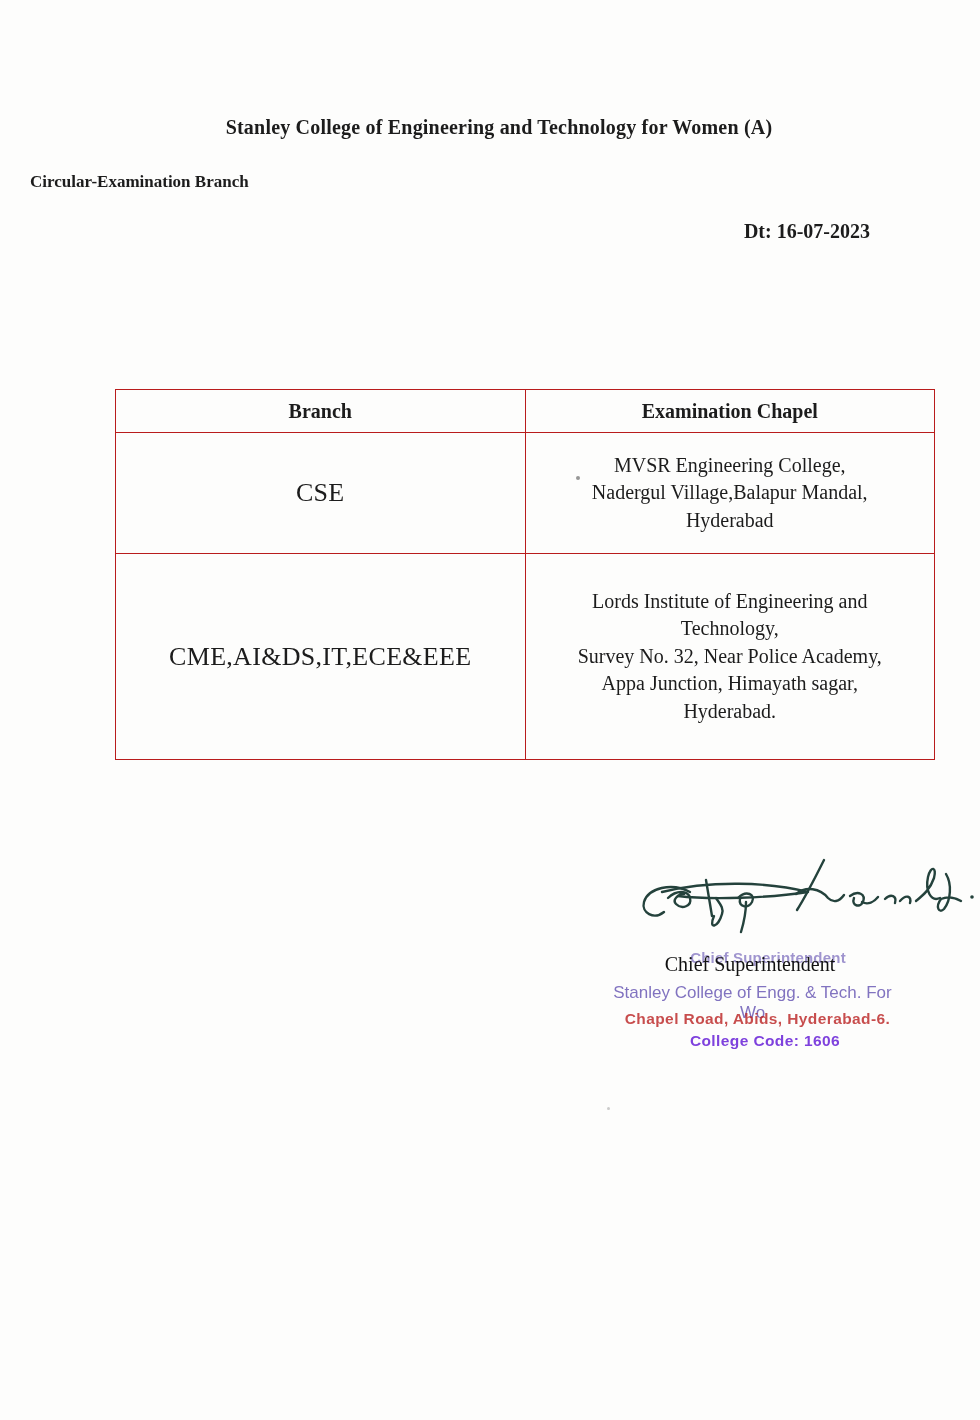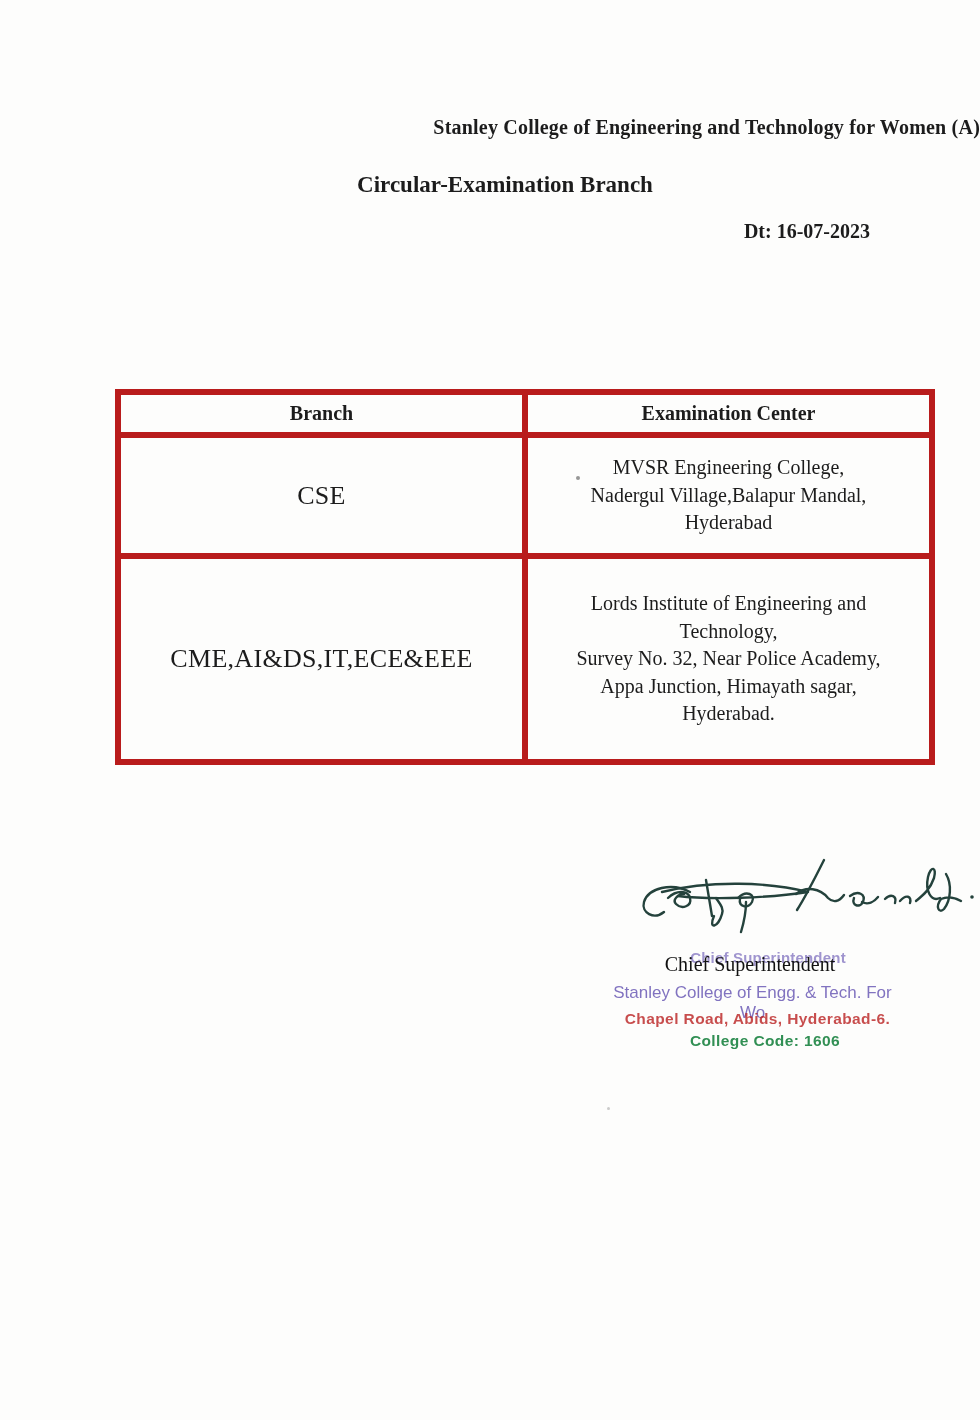--- a/index.html
+++ b/index.html
@@ -10,31 +10,31 @@
     height: 1420px;
     margin: 0 auto;
     background: #fdfdfc;
     overflow: hidden;
     font-family: "Liberation Serif", serif;
     color: #1c1c1c;
   }
   .doc-title {
     position: absolute;
     top: 116px; left: 0; right: 0;
-    text-align: right;
+    text-align: center;
     font-size: 20px;
     font-weight: bold;
     letter-spacing: 0.2px;
     padding-left: 18px;
   }
   .doc-subtitle {
     position: absolute;
     top: 172px; left: 30px; right: 0;
-    text-align: center;
-    font-size: 23px;
+    text-align: left;
+    font-size: 17px;
     font-weight: bold;
   }
   .doc-date {
     position: absolute;
     top: 220px; right: 110px;
     font-size: 20px;
     font-weight: bold;
   }
   .intro {
     position: absolute;
@@ -45,21 +45,21 @@
     white-space: pre-line;
   }
   table.centers {
     position: absolute;
     top: 389px; left: 115px;
     width: 820px;
     border-collapse: collapse;
     table-layout: fixed;
   }
   table.centers th, table.centers td {
-    border: 6px solid #b91c1c;
+    border: 1px solid #b91c1c;
     text-align: center;
     vertical-align: middle;
     padding: 4px 10px;
   }
   table.centers th {
     height: 43px;
     font-size: 20px;
     font-weight: bold;
   }
   td.branch {
@@ -153,21 +153,21 @@
 
   <div class="doc-subtitle">Circular-Examination Branch</div>
 
   <div class="doc-date">Dt: 16-07-2023</div>
 
 
   <table class="centers">
     <thead>
       <tr>
         <th>Branch</th>
-        <th>Examination Center</th>
+        <th>Examination Chapel</th>
       </tr>
     </thead>
     <tbody>
       <tr class="row-1">
         <td class="branch">CSE</td>
         <td class="center">MVSR Engineering College,
 Nadergul Village,Balapur Mandal,
 Hyderabad</td>
       </tr>
       <tr class="row-2">
@@ -205,17 +205,17 @@
   </div>
 
   <div class="stamp-overlay stamp-ink" style="color: rgb(123, 108, 189);">Chief Superintendent</div>
 
   <div class="designation">Chief Superintendent</div>
 
   <div class="stamp-line1 stamp-ink" style="color: rgb(123, 108, 189);">Stanley College of Engg. &amp; Tech. For Wo</div>
 
   <div class="stamp-line2 stamp-ink" style="color: #b91c1c;">Chapel Road, Abids, Hyderabad-6.</div>
 
-  <div class="stamp-line3 stamp-ink" style="color: #15803d;">College Code: 1606</div>
+  <div class="stamp-line3 stamp-ink" style="color: #6d28d9;">College Code: 1606</div>
 
   <div class="artifact-dot-2"></div>
 
 </div>
 
 </body></html>

